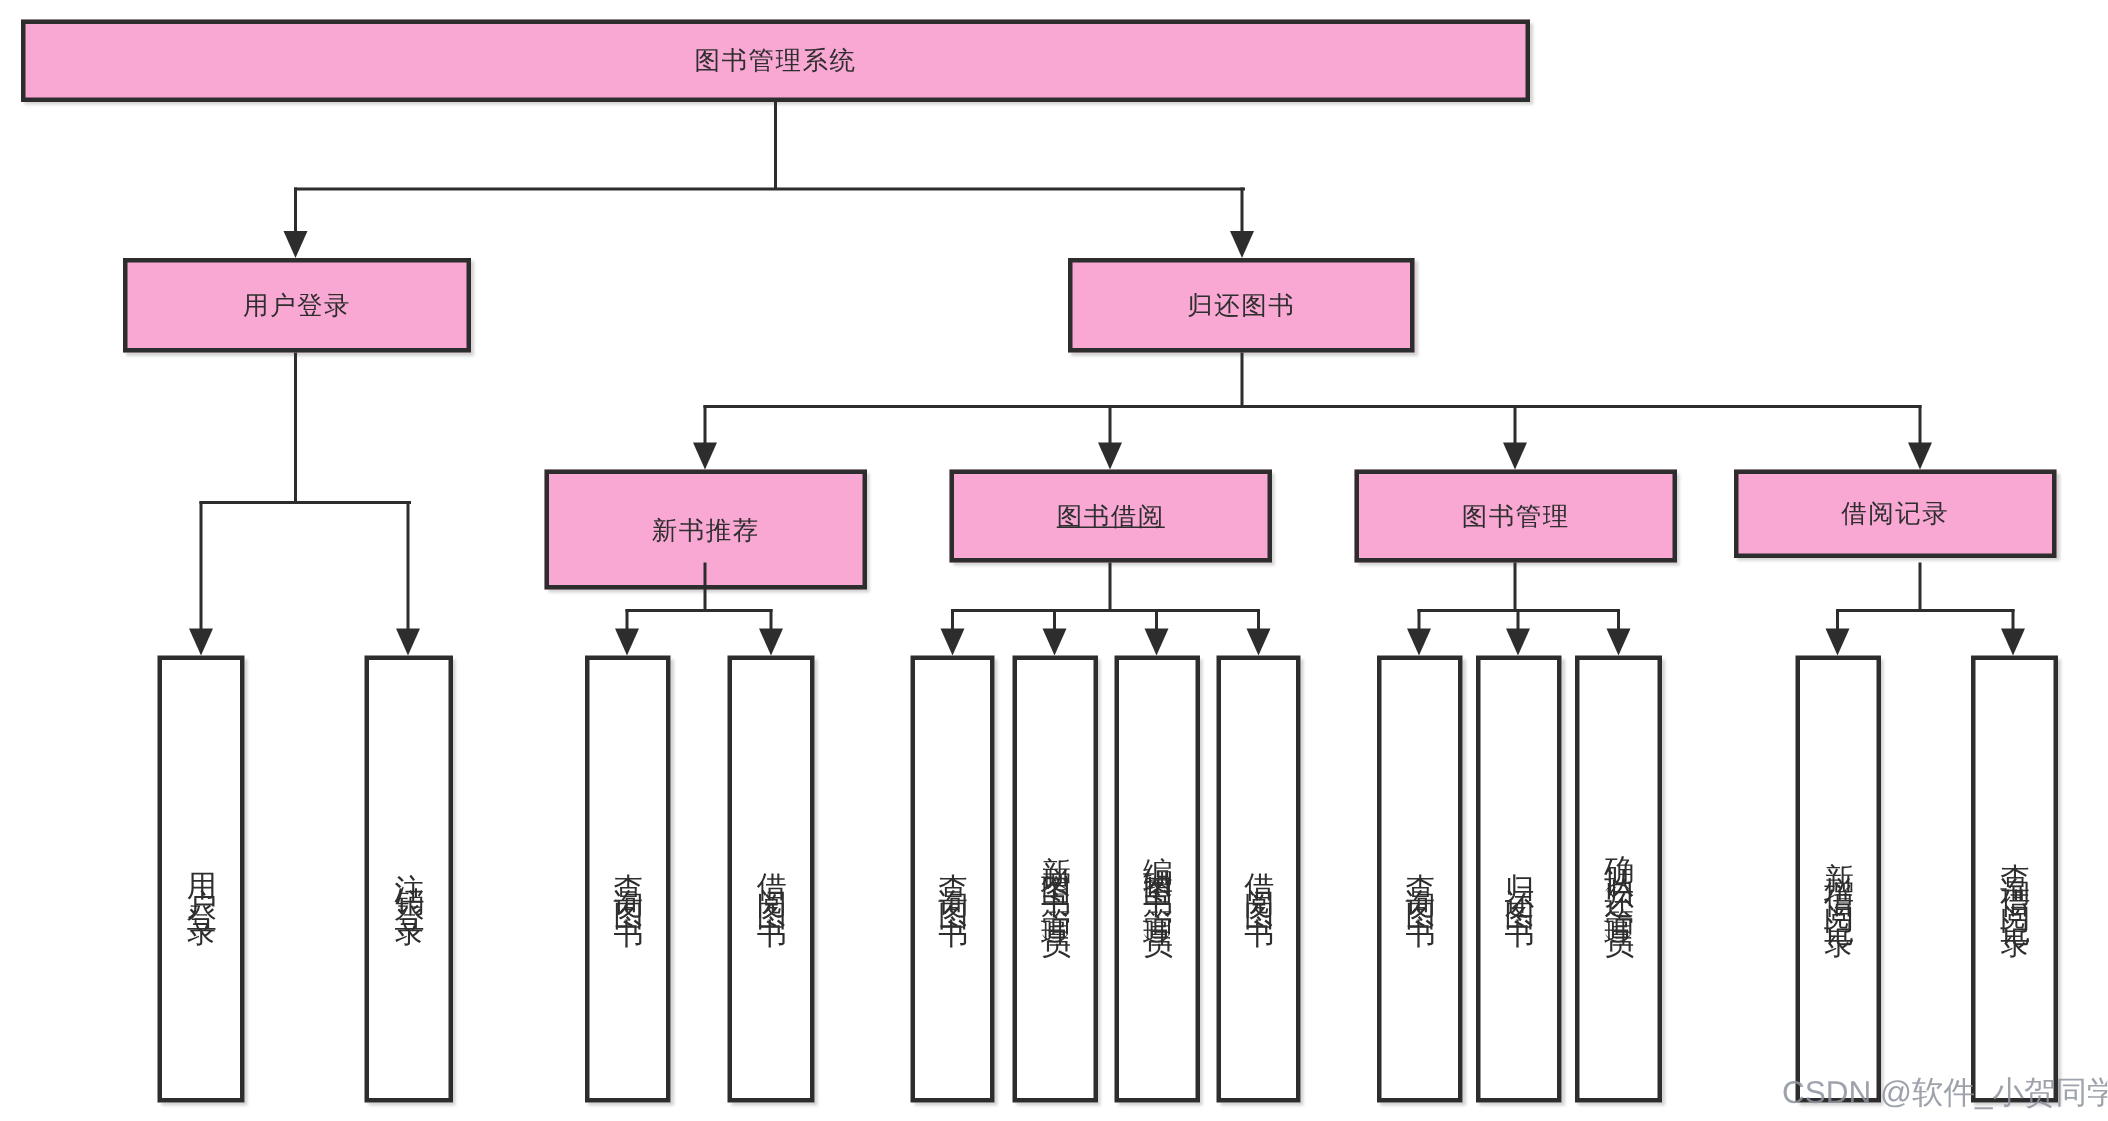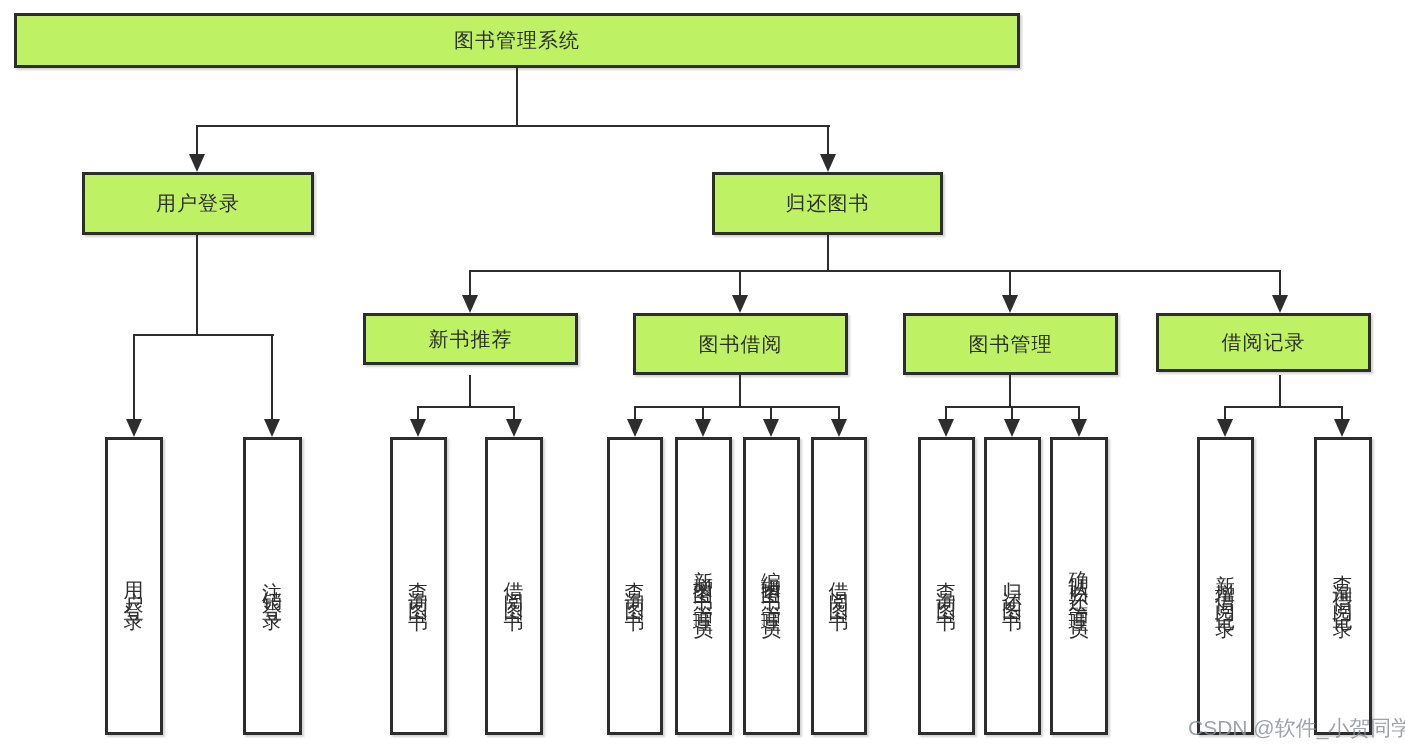--- a/index.html
+++ b/index.html
@@ -8,26 +8,26 @@
     width: 1405px;
     height: 747px;
     background: #ffffff;
     overflow: hidden;
     font-family: "Liberation Sans", "DejaVu Sans", sans-serif;
   }
   .box {
     position: absolute;
     box-sizing: border-box;
     border: 3px solid #2d2d2d;
-    background: #bef264;
+    background: #f9a8d4;
     display: flex;
     align-items: center;
     justify-content: center;
     color: #2e2e2e;
-    font-size: 20px;
+    font-size: 17px;
     letter-spacing: 1px;
     box-shadow: 2px 2px 2px rgba(0,0,0,0.18);
   }
   .vbox {
     position: absolute;
     box-sizing: border-box;
     border: 3px solid #2d2d2d;
     background: #ffffff;
     display: flex;
     align-items: center;
@@ -97,24 +97,24 @@
   <div class="line" style="left:469px; top:270px; width:812px; height:2px;"></div>
   <div class="line" style="left:469px; top:270px; width:2px; height:27px;"></div>
   <div class="arrow" style="left:462px; top:295px;"></div>
   <div class="line" style="left:739px; top:270px; width:2px; height:27px;"></div>
   <div class="arrow" style="left:732px; top:295px;"></div>
   <div class="line" style="left:1009px; top:270px; width:2px; height:27px;"></div>
   <div class="arrow" style="left:1002px; top:295px;"></div>
   <div class="line" style="left:1279px; top:270px; width:2px; height:27px;"></div>
   <div class="arrow" style="left:1272px; top:295px;"></div>
 
-  <div class="box" style="left:363px; top:313px; width:215px; height:52px;">
+  <div class="box" style="left:363px; top:313px; width:215px; height:80px;">
     <span>新书推荐</span>
   </div>
-  <div class="box" style="left:633px; top:313px; width:215px; height:62px;">
+  <div class="box" style="left:633px; top:313px; width:215px; height:62px;text-decoration:underline;">
     <span>图书借阅</span>
   </div>
   <div class="box" style="left:903px; top:313px; width:215px; height:62px;">
     <span>图书管理</span>
   </div>
   <div class="box" style="left:1156px; top:313px; width:215px; height:59px;">
     <span>借阅记录</span>
   </div>
 
   <div class="line" style="left:469px; top:375px; width:2px; height:33px;"></div>

